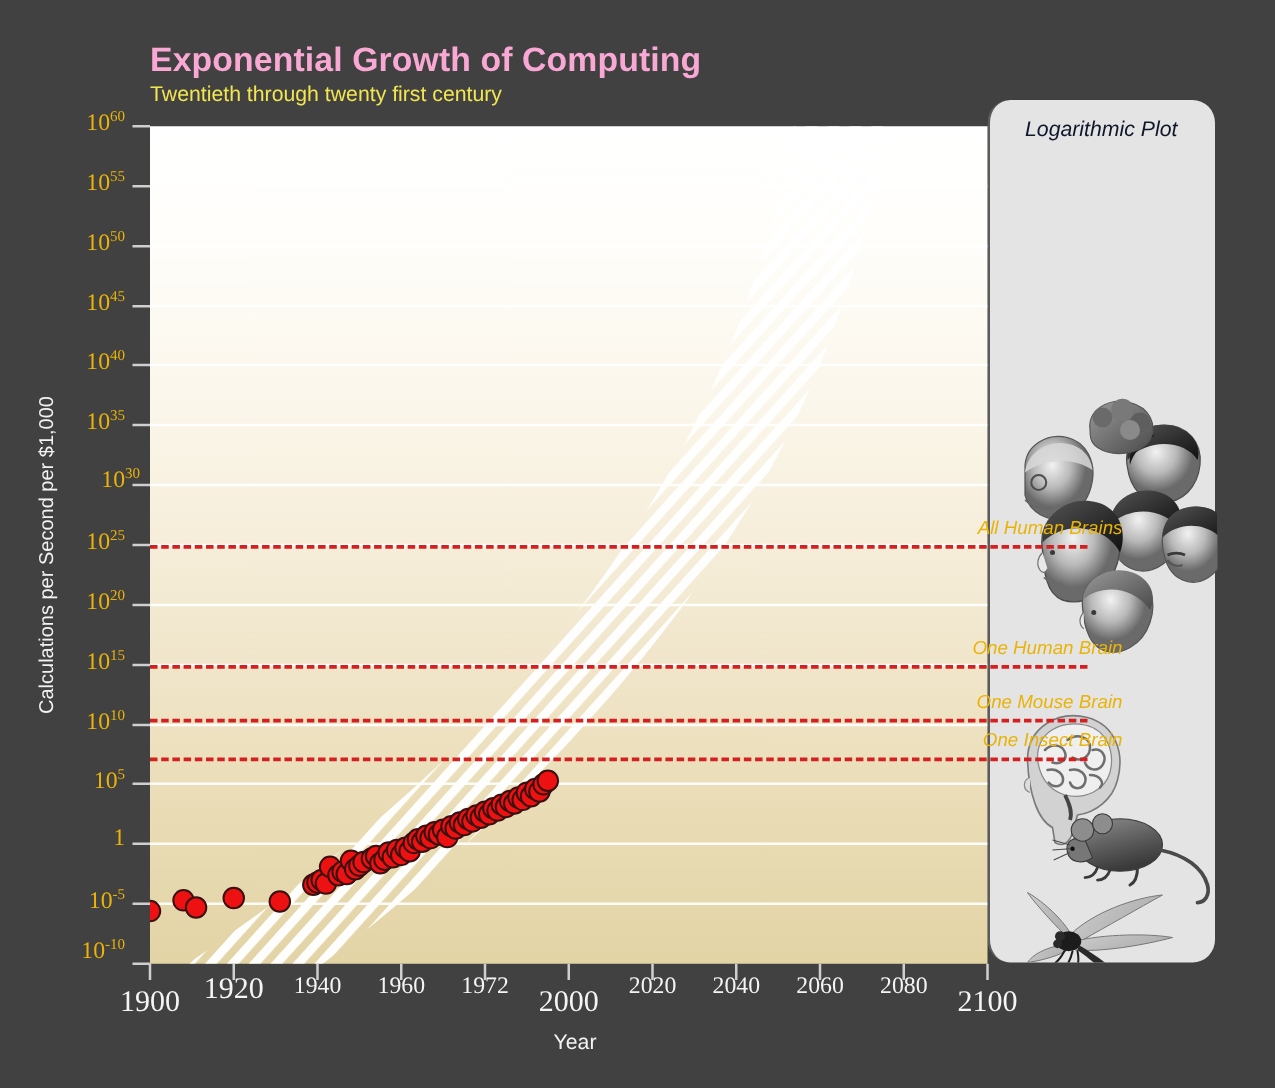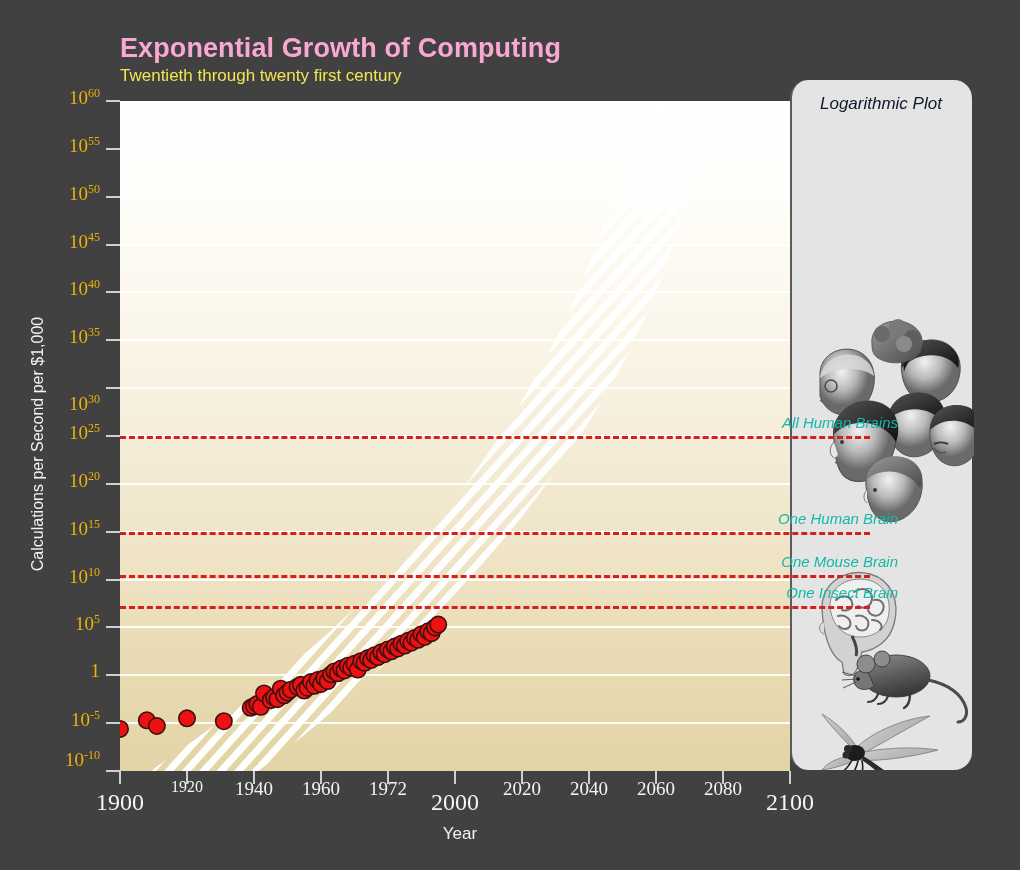--- a/index.html
+++ b/index.html
@@ -27,21 +27,21 @@
                    #fbf6ea 34%,#f2e8cf 60%,#e9dcb5 82%,#e3d4a6 100%);
         overflow:hidden;}
   .gridline{position:absolute;left:0;width:670px;height:2px;background:#ffffff;opacity:.92;}
 
   
   #band{position:absolute;left:0;top:0;width:670px;height:670px;pointer-events:none;}
 
   
   .threshline{position:absolute;left:120px;width:750px;height:0;
               border-top:3px dashed #d42020;}
-  .threshlabel{position:absolute;color:#14b8a6;font-size:15px;font-style:italic;
+  .threshlabel{position:absolute;color:#eab308;font-size:15px;font-style:italic;
                white-space:nowrap;text-align:right;}
 
   
   #sidepanel{position:absolute;left:790px;top:80px;width:182px;height:690px;
              background:#e4e4e4;border-radius:18px 18px 18px 18px;
              border-left:2px solid #5b5b5b;box-sizing:border-box;}
   #sidepanel .plabel{position:absolute;left:28px;top:14px;color:#0f172a;
                      font-size:17px;font-style:italic;white-space:nowrap;}
 
   
@@ -307,41 +307,41 @@
       <div class="ytick" style="top: 133.857px; left: 0px; width: 100px;">10<sup>55</sup></div>
       <div class="ytickmark" style="top: 147.857px;"></div>
       <div class="ytick" style="top: 181.714px; left: 0px; width: 100px;">10<sup>50</sup></div>
       <div class="ytickmark" style="top: 195.714px;"></div>
       <div class="ytick" style="top: 229.571px; left: 0px; width: 100px;">10<sup>45</sup></div>
       <div class="ytickmark" style="top: 243.571px;"></div>
       <div class="ytick" style="top: 277.429px; left: 0px; width: 100px;">10<sup>40</sup></div>
       <div class="ytickmark" style="top: 291.429px;"></div>
       <div class="ytick" style="top: 325.286px; left: 0px; width: 100px;">10<sup>35</sup></div>
       <div class="ytickmark" style="top: 339.286px;"></div>
-      <div class="ytick" style="top: 392px; left: 0px; width: 100px;">10<sup>30</sup></div>
+      <div class="ytick" style="top: 371px; left: 0px; width: 100px; padding-left: 12px;">10<sup>30</sup></div>
       <div class="ytickmark" style="top: 387.143px;"></div>
       <div class="ytick" style="top: 421px; left: 0px; width: 100px;">10<sup>25</sup></div>
       <div class="ytickmark" style="top: 435px;"></div>
       <div class="ytick" style="top: 468.857px; left: 0px; width: 100px;">10<sup>20</sup></div>
       <div class="ytickmark" style="top: 482.857px;"></div>
       <div class="ytick" style="top: 516.714px; left: 0px; width: 100px;">10<sup>15</sup></div>
       <div class="ytickmark" style="top: 530.714px;"></div>
       <div class="ytick" style="top: 564.571px; left: 0px; width: 100px;">10<sup>10</sup></div>
       <div class="ytickmark" style="top: 578.571px;"></div>
       <div class="ytick" style="top: 612.429px; left: 0px; width: 100px;">10<sup>5</sup></div>
       <div class="ytickmark" style="top: 626.429px;"></div>
       <div class="ytick" style="top: 660.286px; left: 0px; width: 100px;">1</div>
       <div class="ytickmark" style="top: 674.286px;"></div>
       <div class="ytick" style="top: 708.143px; left: 0px; width: 100px;">10<sup>-5</sup></div>
       <div class="ytickmark" style="top: 722.143px;"></div>
       <div class="ytick" style="top: 748px; left: 0px; width: 100px;">10<sup>-10</sup></div>
       <div class="ytickmark" style="top: 770px;"></div>
       <div class="xtick" style="left: 70px; width: 100px; font-size: 24px; top: 789px;">1900</div>
       <div class="xtickmark" style="left: 119px;"></div>
-      <div class="xtick" style="left: 137px; width: 100px; font-size: 16px; top: 778px;">1920</div>
+      <div class="xtick" style="left: 137px; width: 100px; font-size: 24px; top: 778px;">1920</div>
       <div class="xtickmark" style="left: 186px;"></div>
       <div class="xtick" style="left: 204px; width: 100px; font-size: 19px; top: 778px;">1940</div>
       <div class="xtickmark" style="left: 253px;"></div>
       <div class="xtick" style="left: 271px; width: 100px; font-size: 19px; top: 778px;">1960</div>
       <div class="xtickmark" style="left: 320px;"></div>
       <div class="xtick" style="left: 338px; width: 100px; font-size: 19px; top: 778px;">1972</div>
       <div class="xtickmark" style="left: 387px;"></div>
       <div class="xtick" style="left: 405px; width: 100px; font-size: 24px; top: 789px;">2000</div>
       <div class="xtickmark" style="left: 454px;"></div>
       <div class="xtick" style="left: 472px; width: 100px; font-size: 19px; top: 778px;">2020</div>

